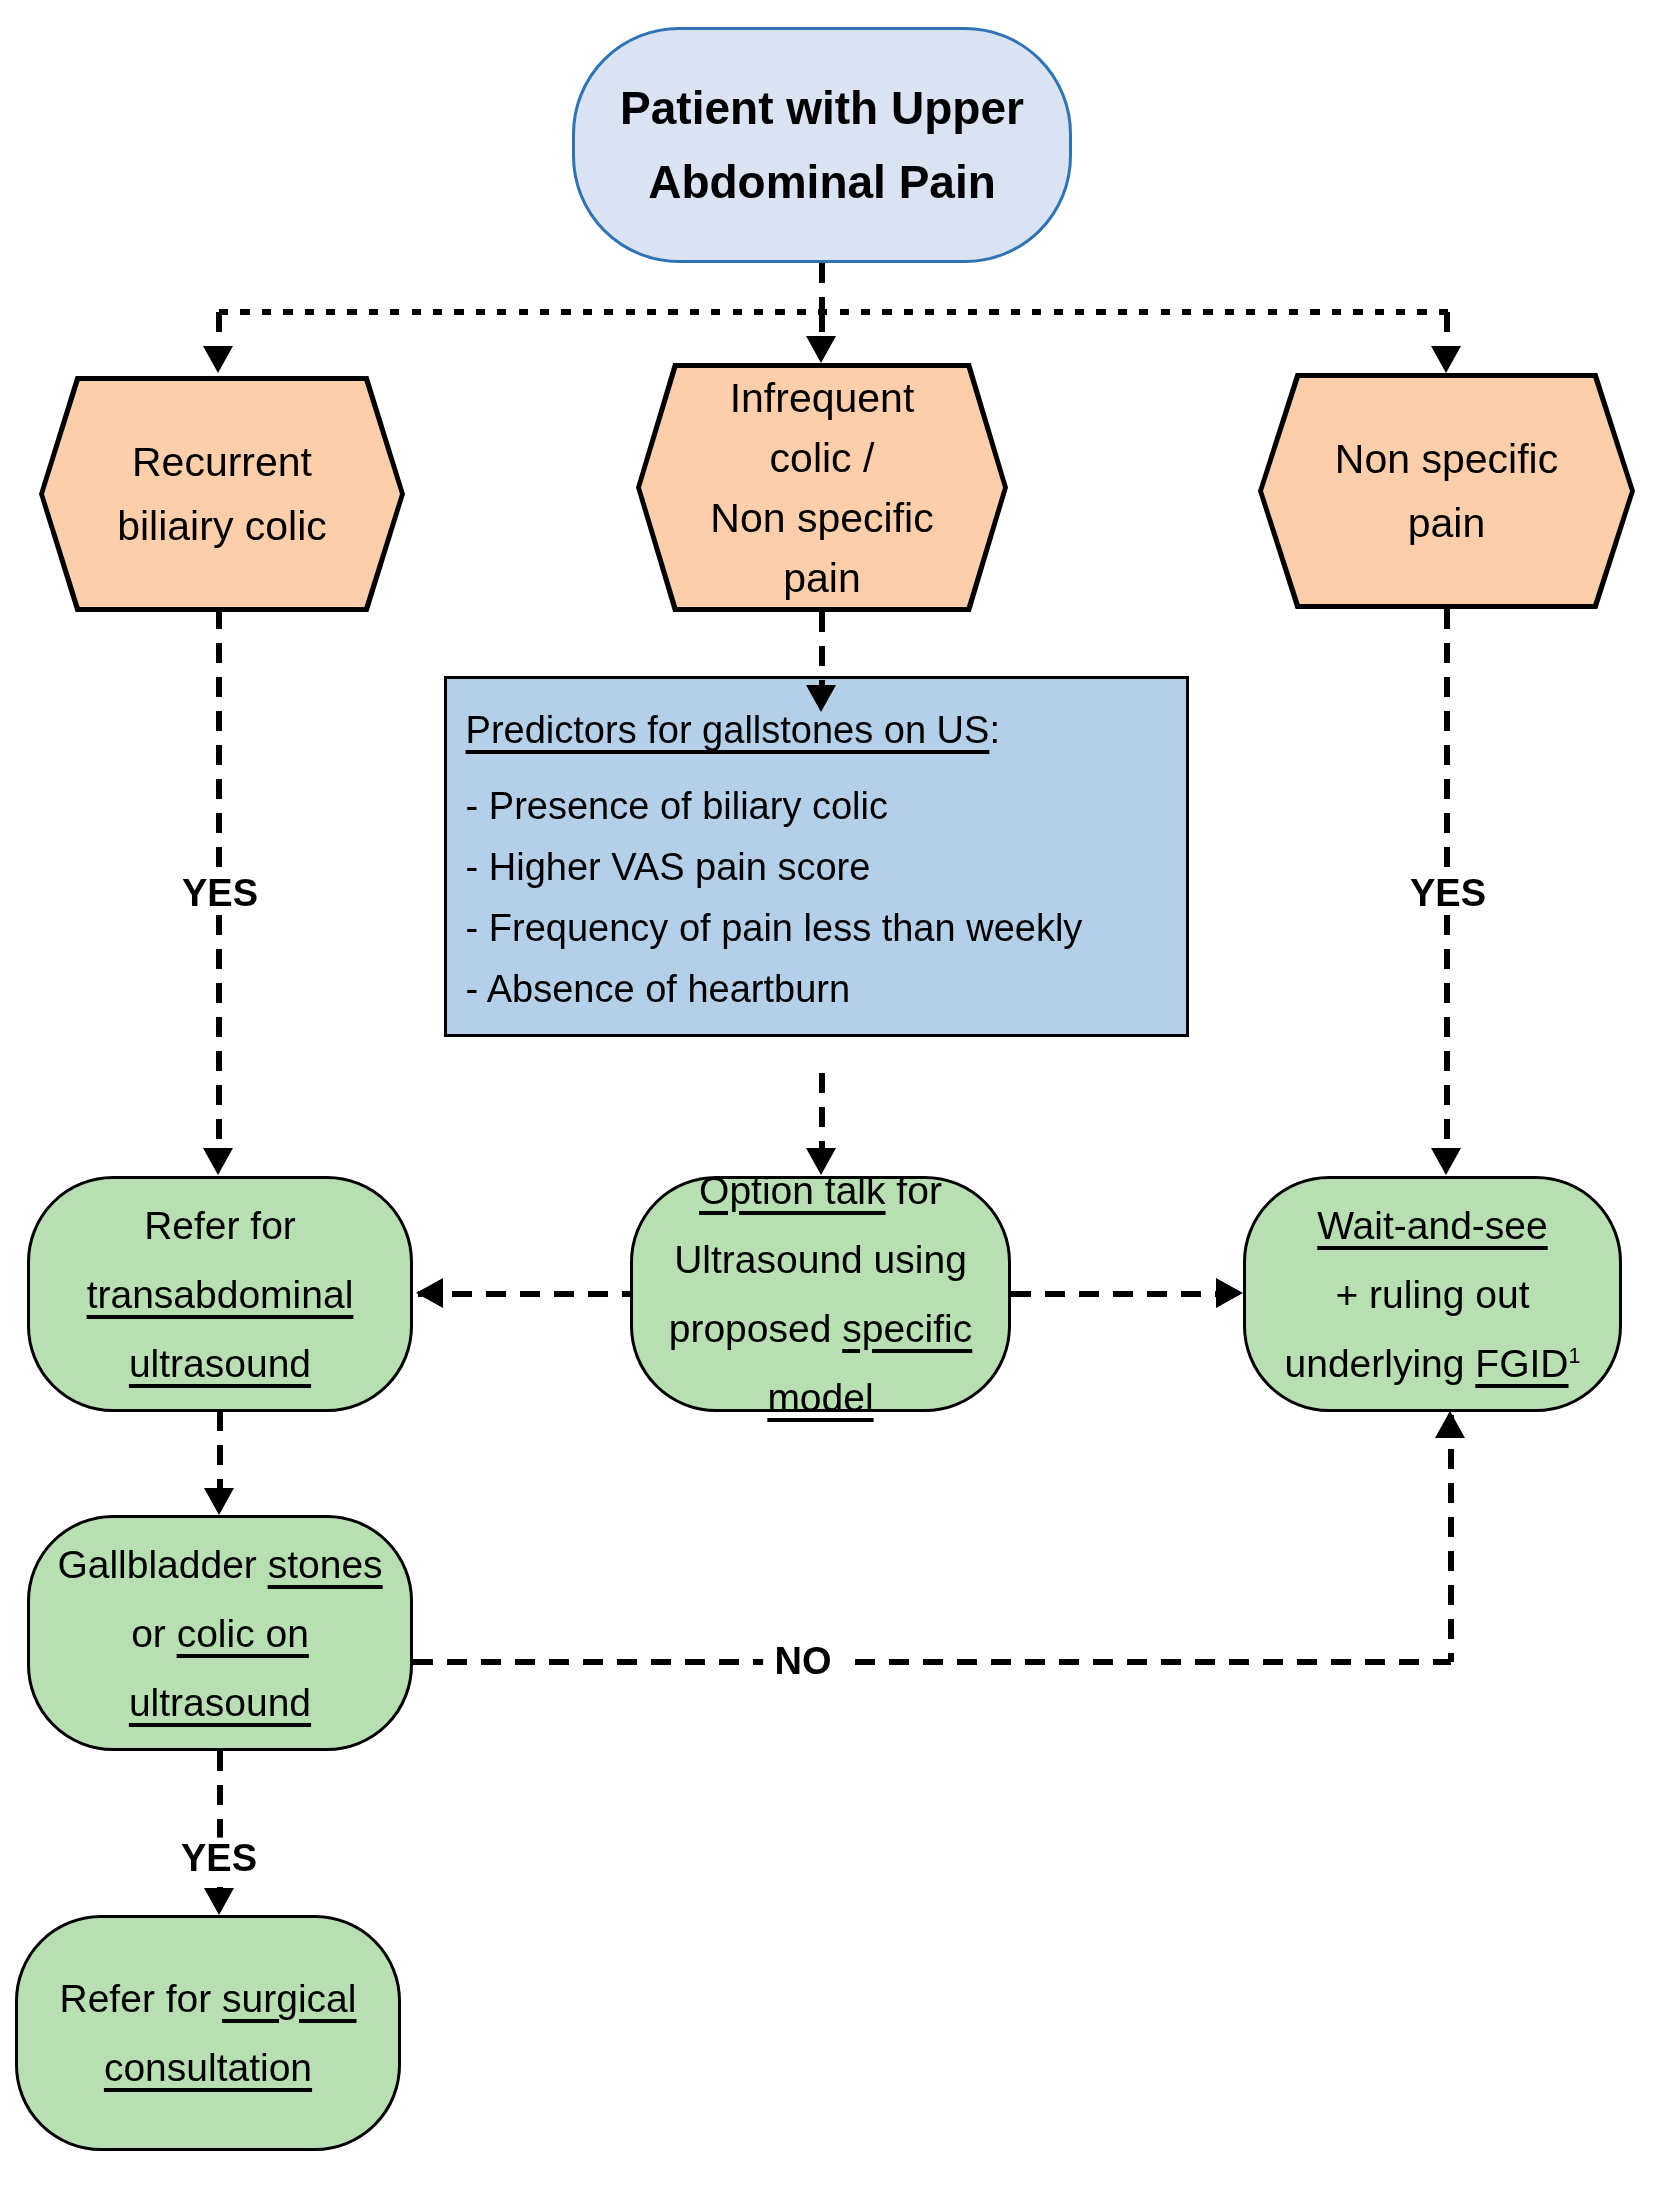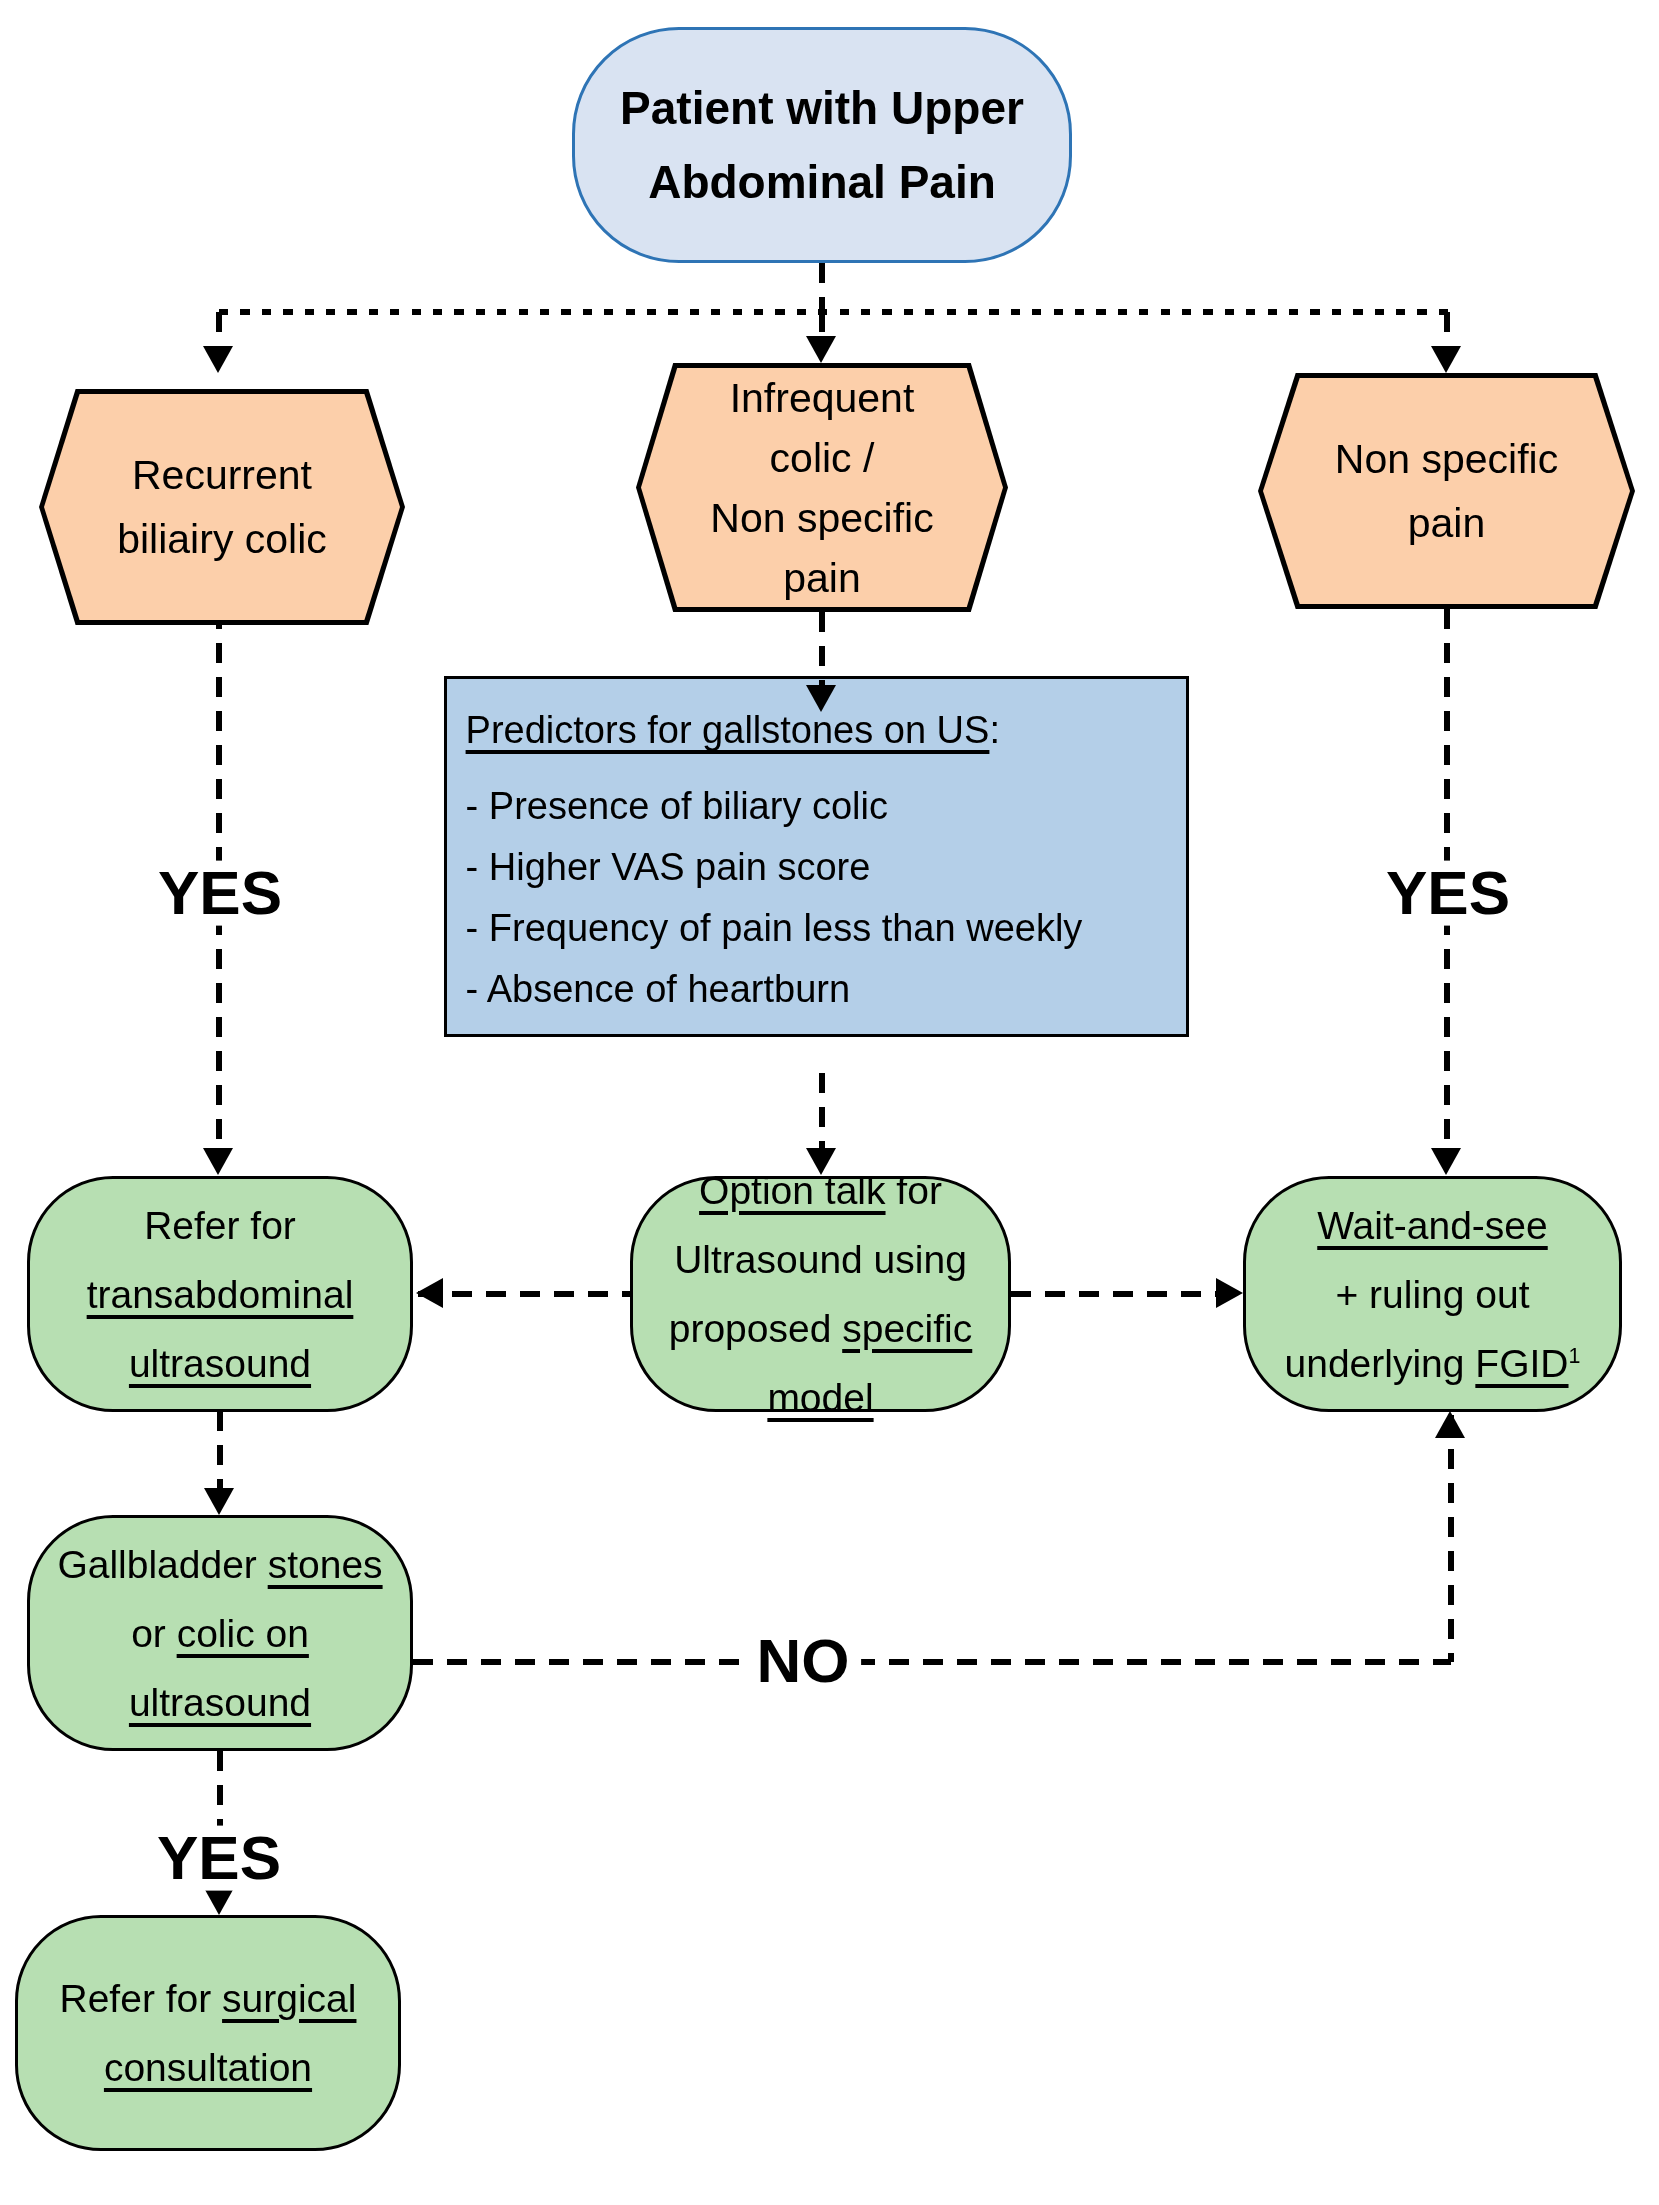--- a/index.html
+++ b/index.html
@@ -58,34 +58,34 @@
   .arr{position:absolute; width:0; height:0;}
   .arr-down{border-left:15.7px solid transparent; border-right:15.7px solid transparent; border-top:27px solid #000;}
   .arr-up{border-left:15.7px solid transparent; border-right:15.7px solid transparent; border-bottom:27px solid #000;}
   .arr-left{border-top:15.7px solid transparent; border-bottom:15.7px solid transparent; border-right:27px solid #000;}
   .arr-right{border-top:15.7px solid transparent; border-bottom:15.7px solid transparent; border-left:27px solid #000;}
 
   
   .edge-label{
     position:absolute; transform:translate(-50%,-50%);
     background:#ffffff; padding:1.4px 11.4px;
-    font-weight:bold; font-size:62px; line-height:1; z-index:5;
+    font-weight:bold; font-size:38px; line-height:1; z-index:5;
   }
 </style>
 </head>
 <body>
 
 <div id="canvas">
     <div class="node stadium start" style="left: 572px; top: 27px; width: 500px; height: 236px; background: rgb(217, 227, 242); border-color: rgb(46, 116, 181);">
       <div class="node-text">
         <div class="line"><span>Patient with Upper</span></div>
         <div class="line"><span>Abdominal Pain</span></div>
       </div>
     </div>
-    <div class="node hex" style="left: 39px; top: 389px; width: 366px; height: 236px;">
+    <div class="node hex" style="left: 39px; top: 376px; width: 366px; height: 236px;">
       <div class="hex-outer"></div>
       <div class="hex-inner" style="background: rgb(252, 207, 170);"></div>
       <div class="node-text">
         <div class="line"><span>Recurrent</span></div>
         <div class="line"><span>biliairy colic</span></div>
       </div>
     </div>
     <div class="node hex tall" style="left: 636px; top: 363px; width: 372px; height: 249px;">
       <div class="hex-outer"></div>
       <div class="hex-inner" style="background: rgb(252, 207, 170);"></div>

